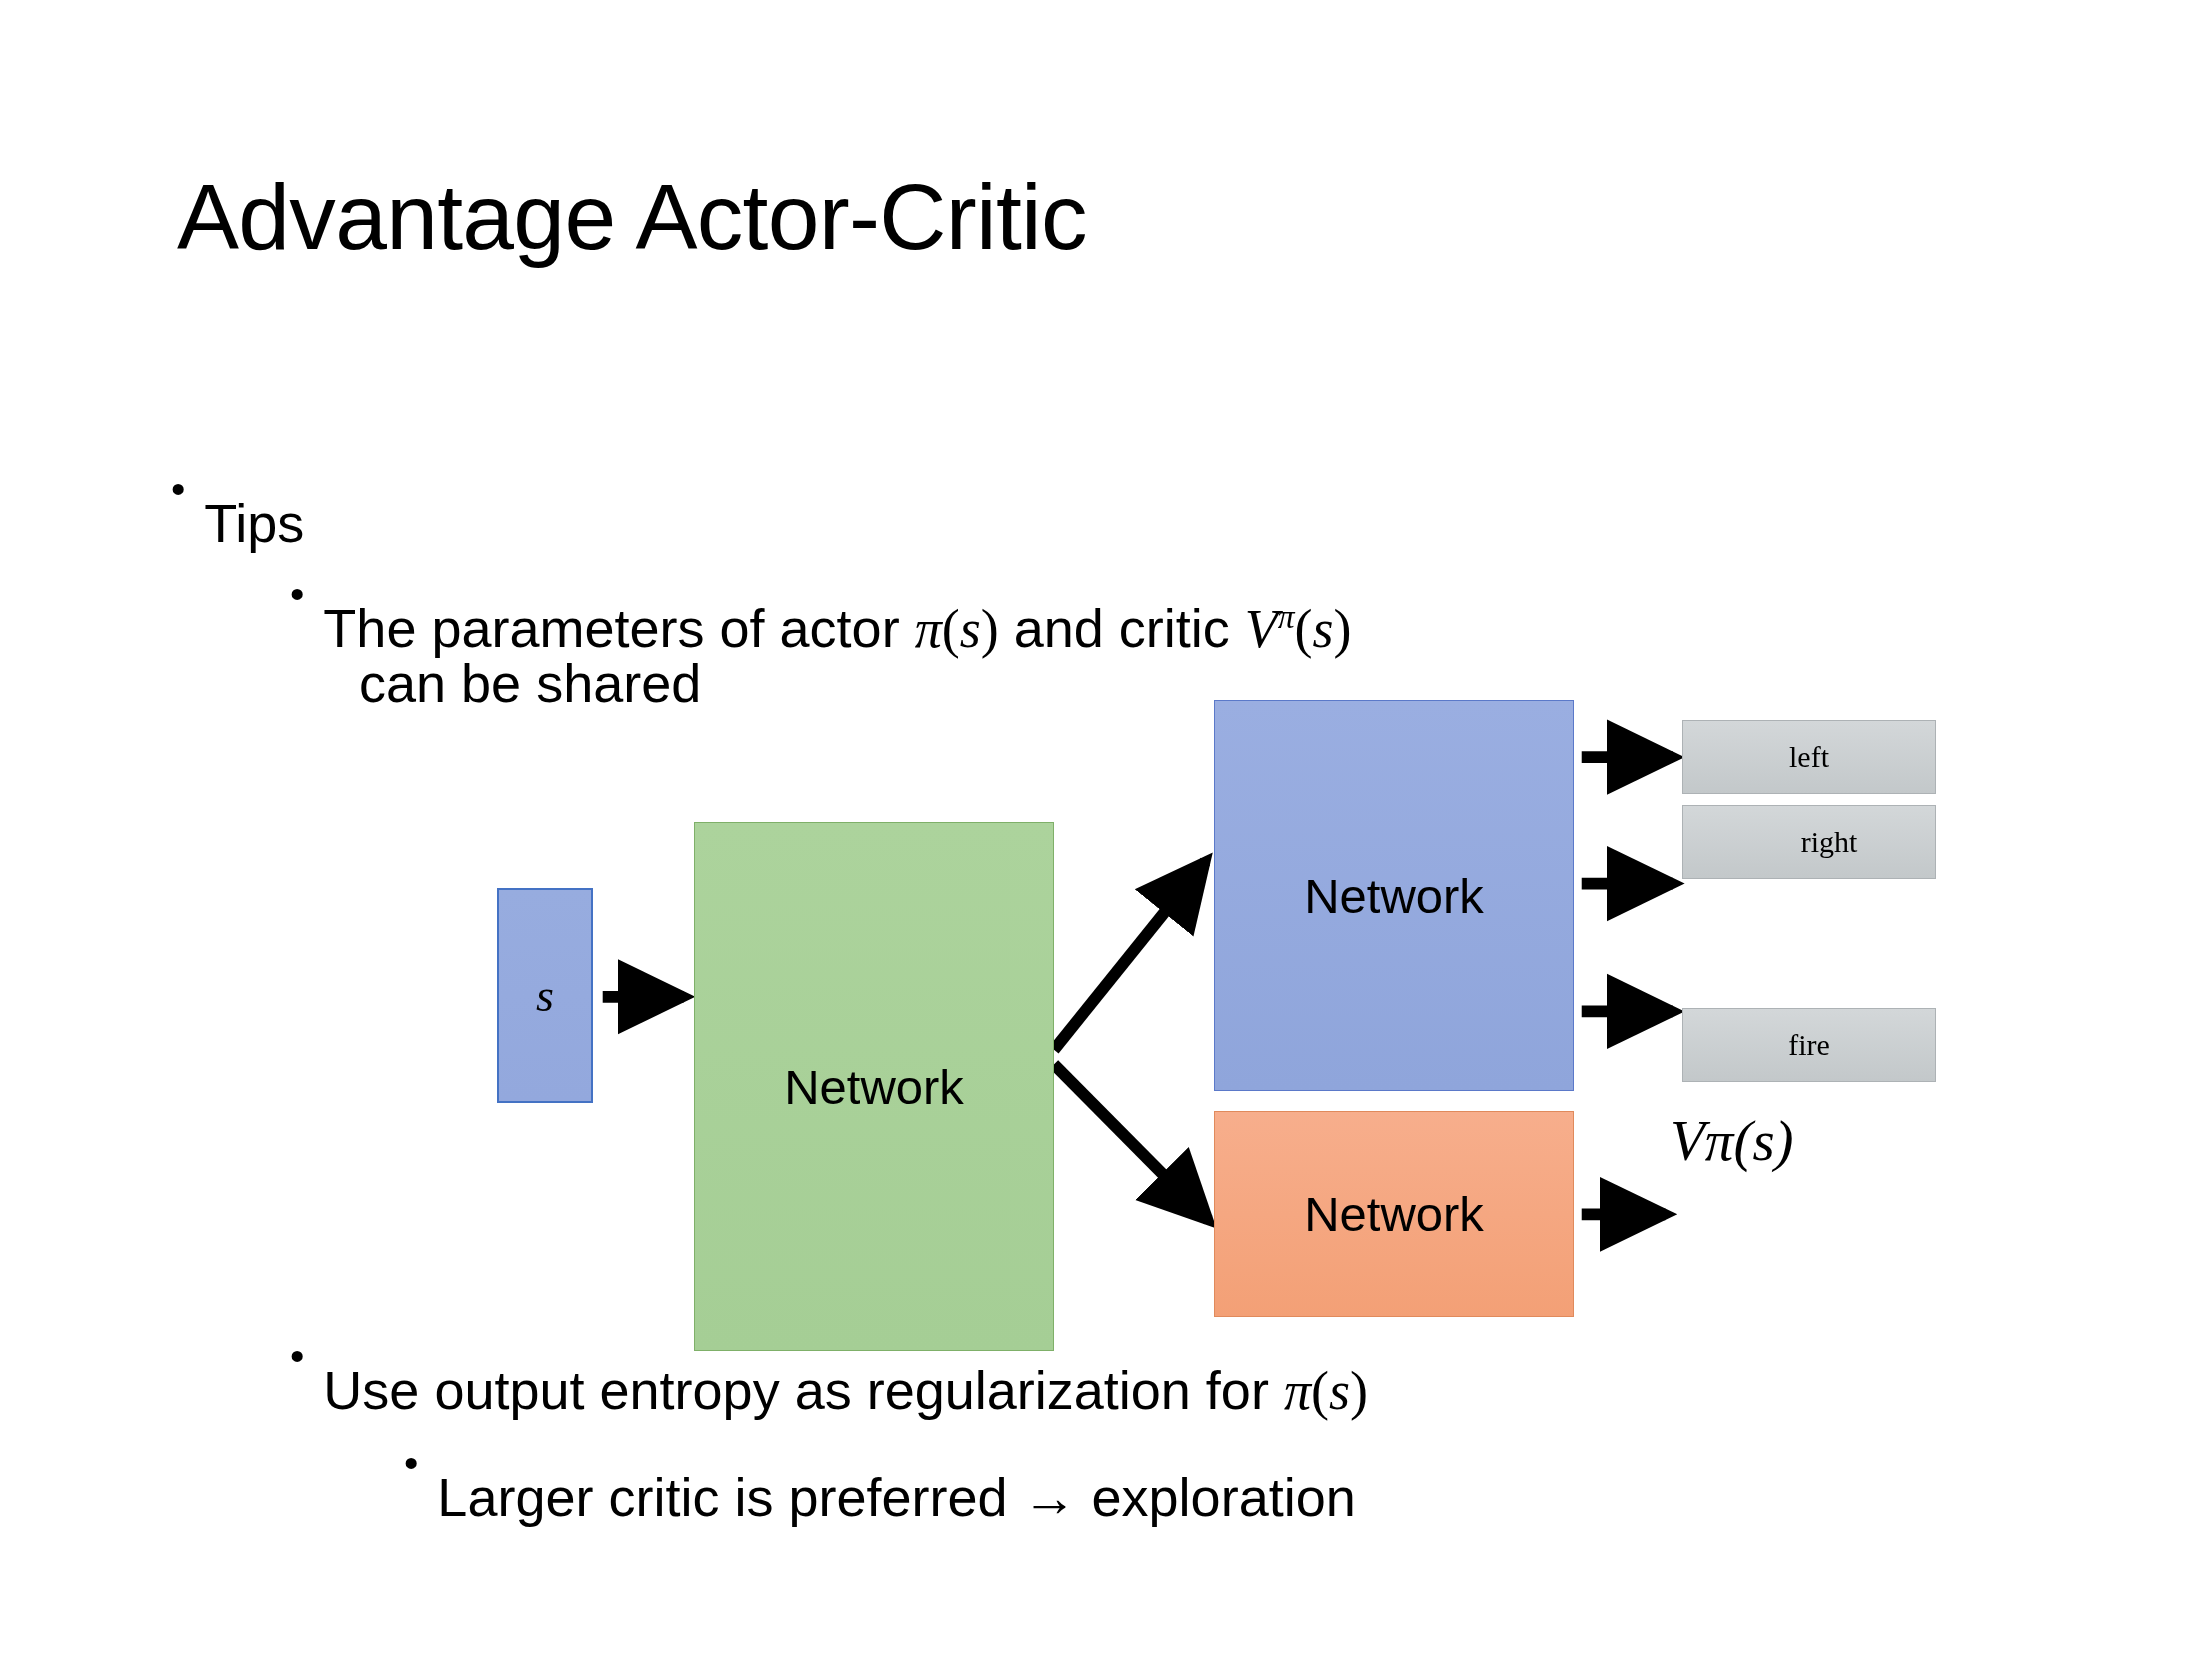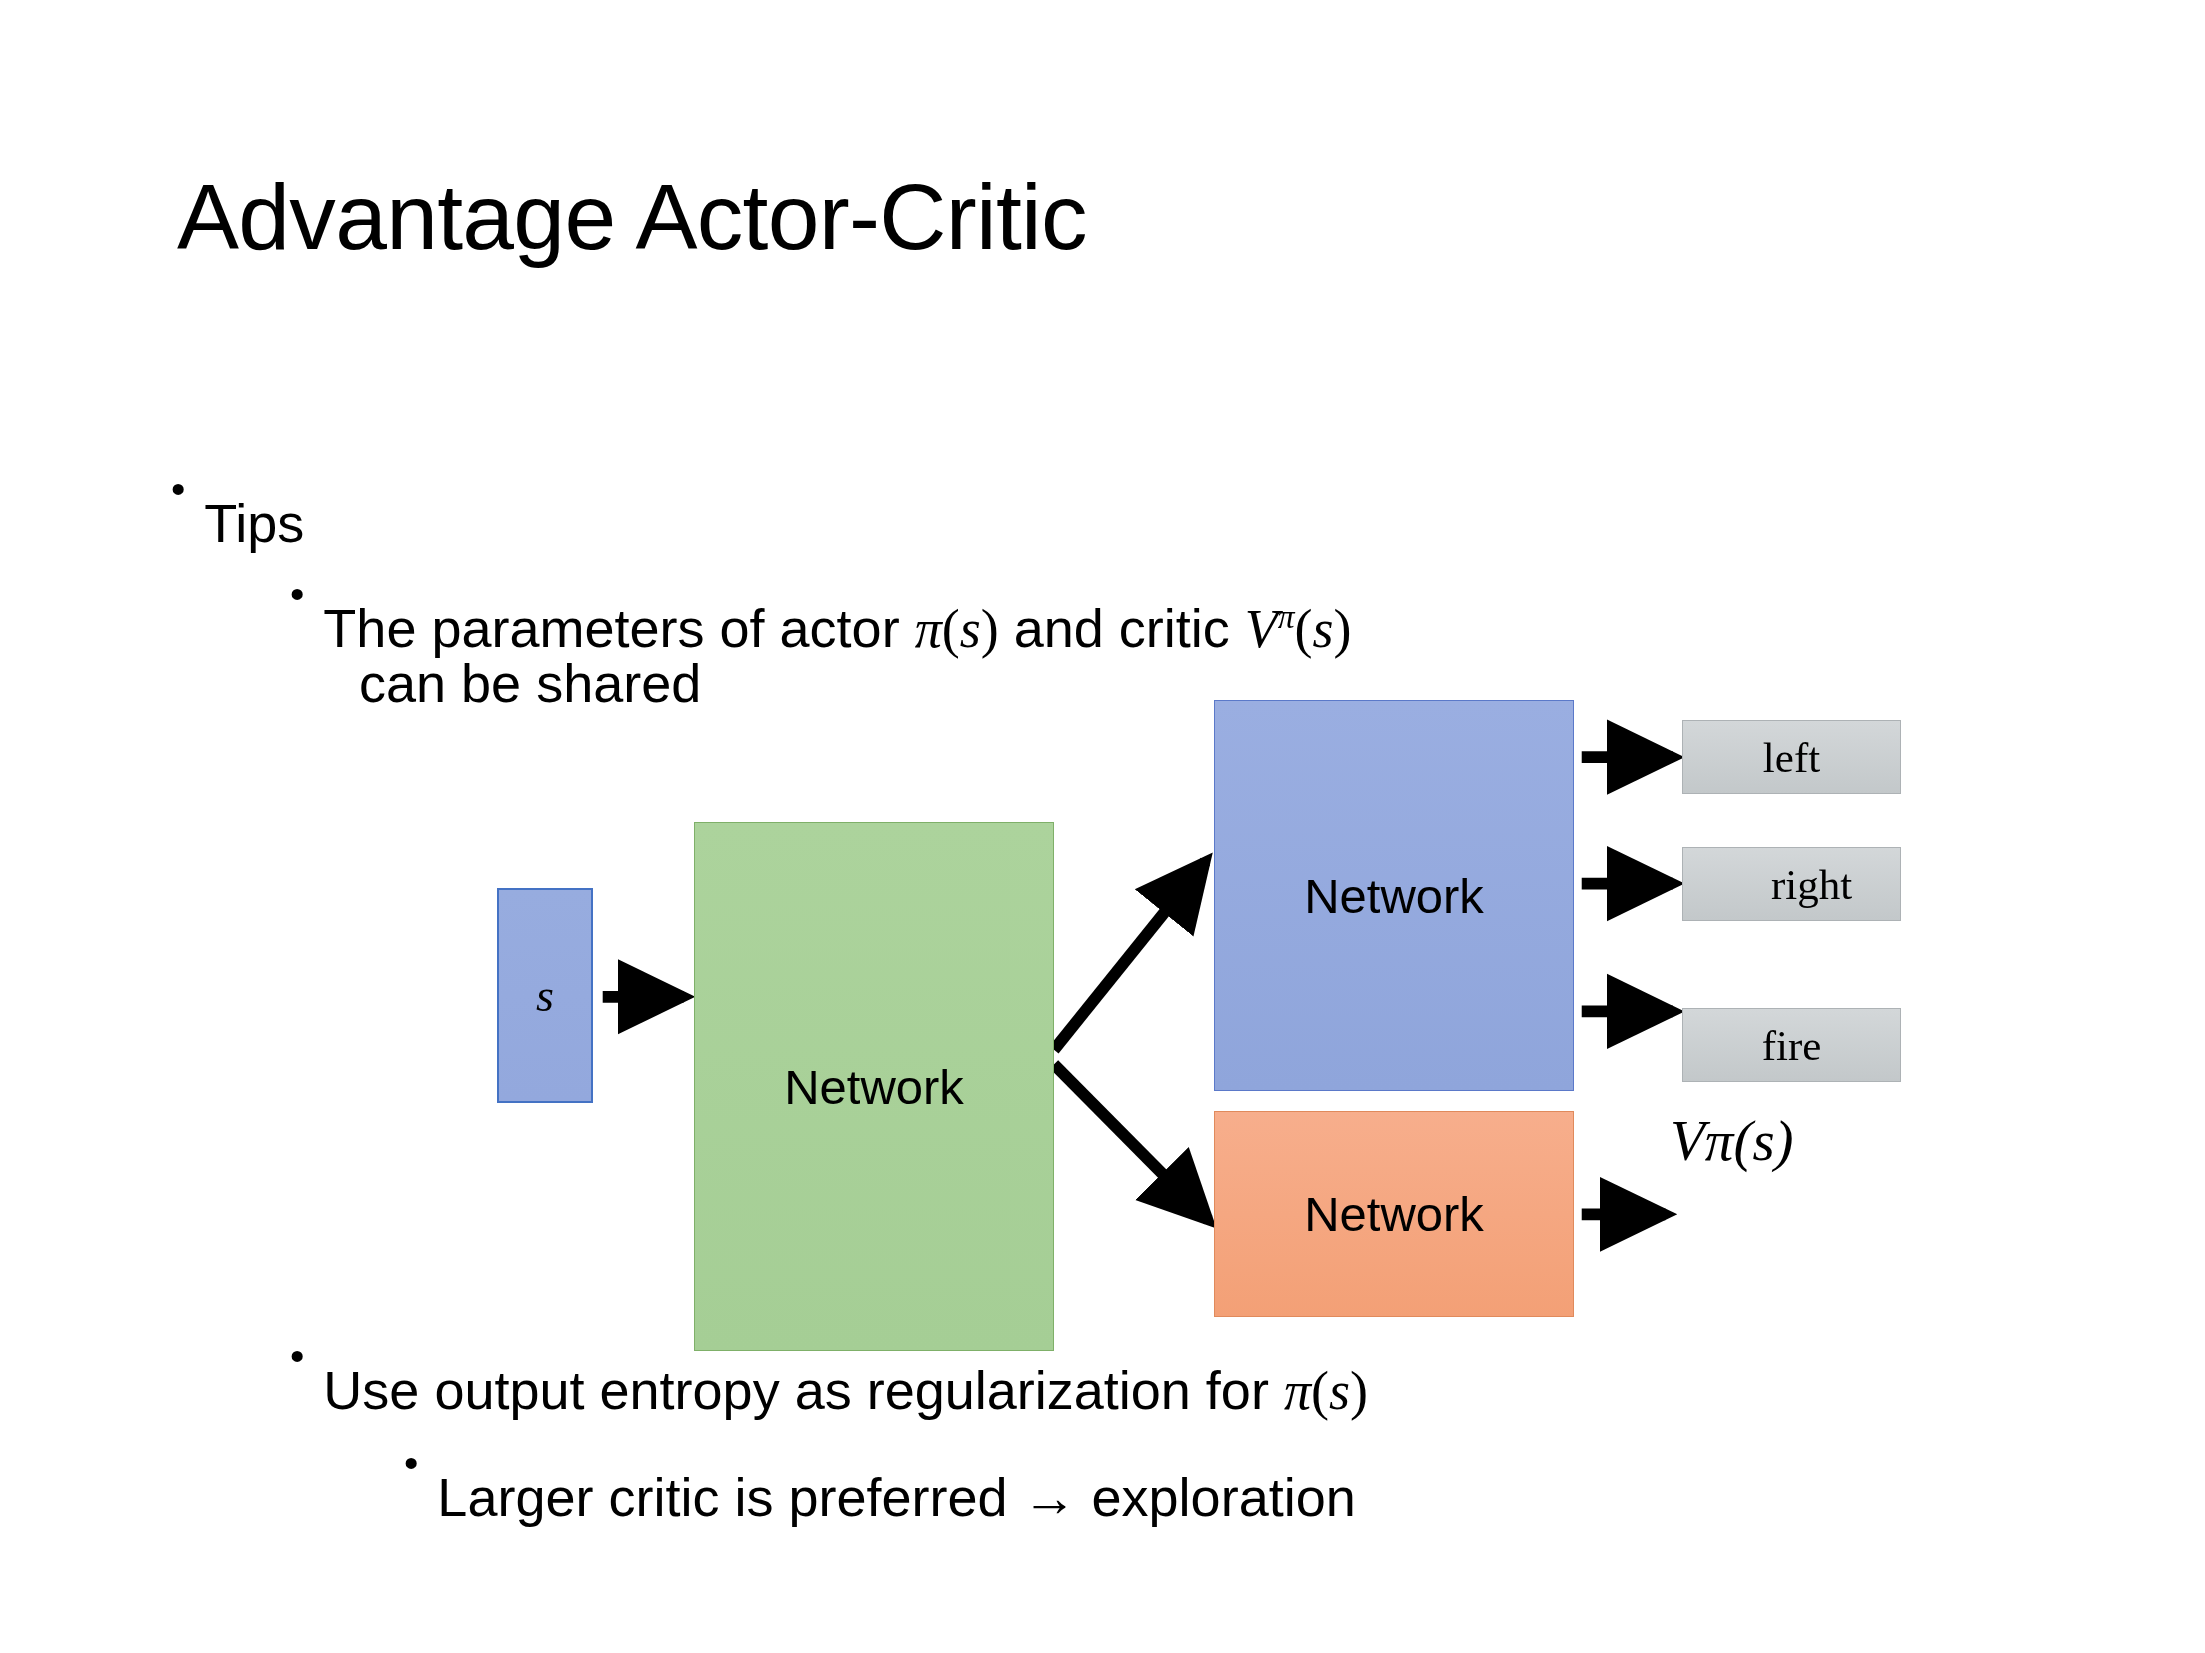--- a/index.html
+++ b/index.html
@@ -133,32 +133,32 @@
     left: 1214px; top: 1111px;
     width: 360px; height: 206px;
     background: linear-gradient(#F7AE8C, #F3A076);
     border: 1.5px solid #E08A5C;
   }
   #box-critic .lbl { font-size: 49px; }
 
   .act-box {
     position: absolute;
     left: 1682px;
-    width: 219px; height: 74px;
+    width: 254px; height: 74px;
     box-sizing: border-box;
     background: linear-gradient(#D3D7D9, #C3C8CA);
     border: 1.5px solid #ADB2B5;
     display: flex;
     align-items: center;
     justify-content: center;
     font-family: "Liberation Serif", serif;
-    font-size: 43px;
+    font-size: 30px;
   }
   #act-left  { top: 720px; }
-  #act-right { top: 847px; padding-left: 40px; }
+  #act-right { top: 805px; padding-left: 40px; }
   #act-fire  { top: 1008px; }
 
   .vpi-out {
     position: absolute;
     left: 1670px; top: 1108px;
     font-size: 57px;
     font-family: "Liberation Serif", serif;
     font-style: italic;
   }
 </style>

